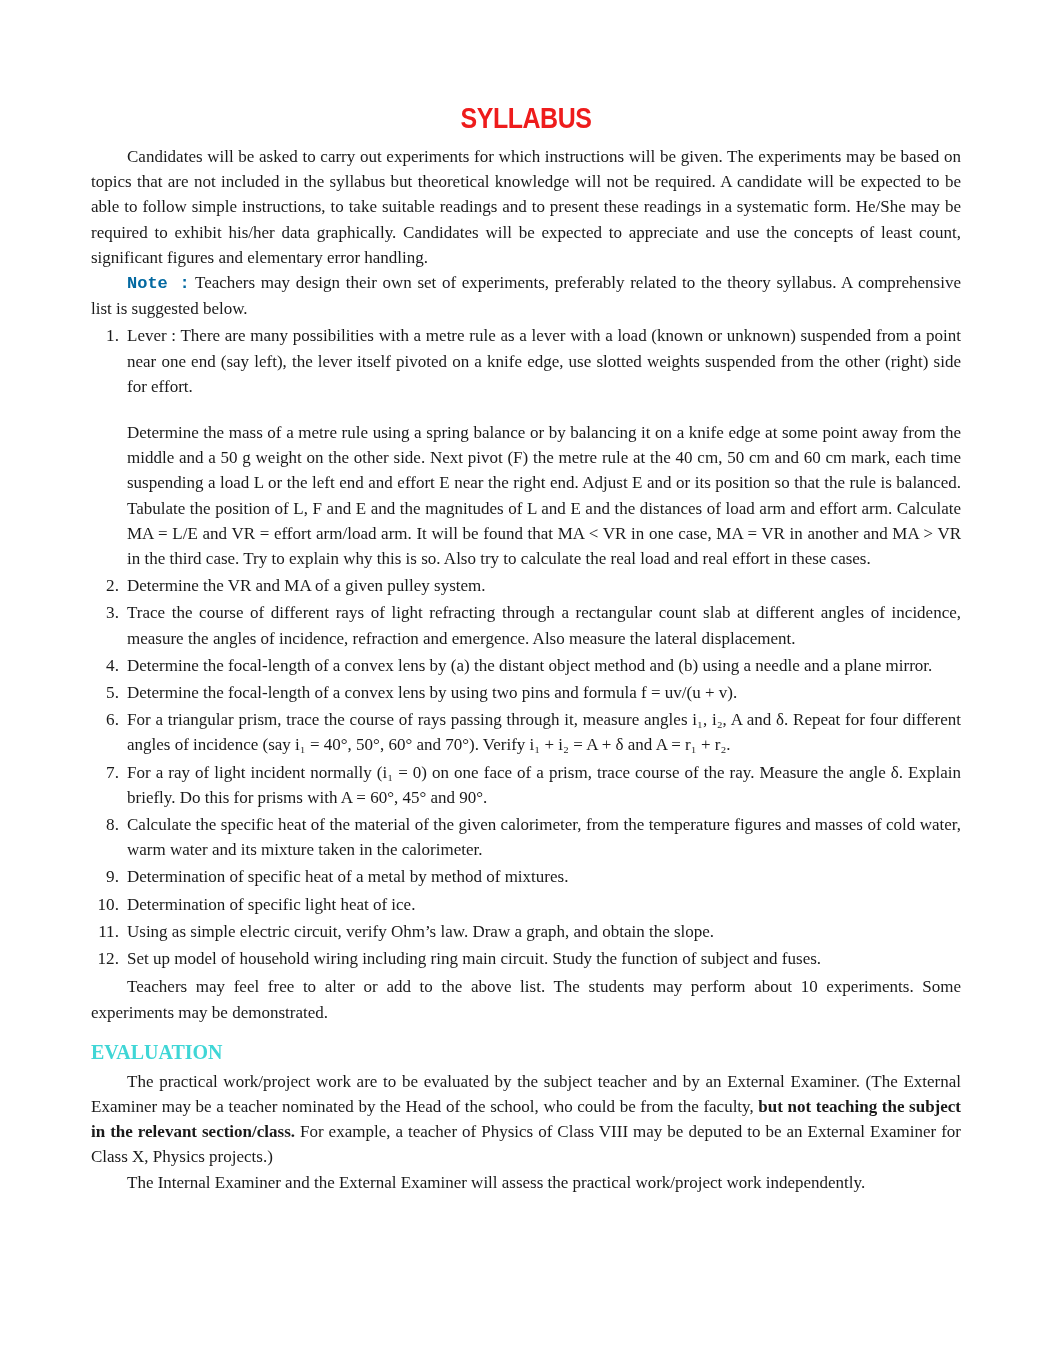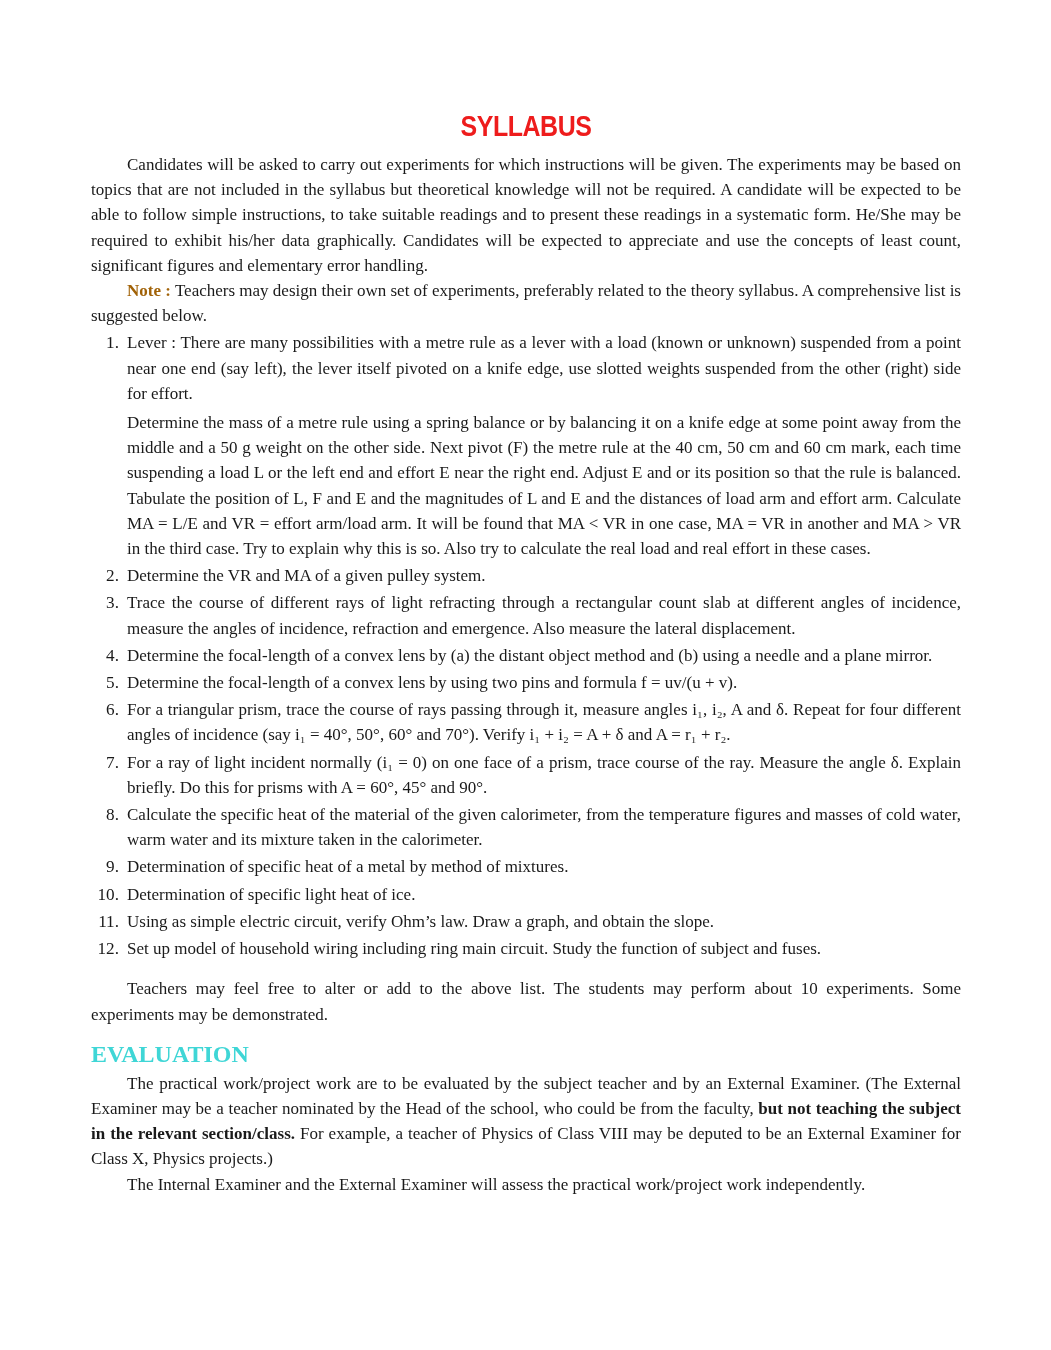--- a/index.html
+++ b/index.html
@@ -1,37 +1,37 @@
 <!DOCTYPE html>
 <html><head>
 <meta charset="utf-8">
 <style>
   html, body { margin: 0; padding: 0; background: #ffffff; }
   body {
     width: 1051px; height: 1350px; position: relative; overflow: hidden;
     font-family: "Liberation Serif", "DejaVu Serif", serif;
     color: #1a1a1a;
   }
-  .page { position: absolute; left: 91px; top: 104px; width: 870px; }
+  .page { position: absolute; left: 91px; top: 96px; width: 870px; }
   .title {
     text-align: center; color: #ee1c1c;
     font-family: "Liberation Sans", "DejaVu Sans", sans-serif;
     font-weight: bold; font-size: 29px; letter-spacing: -0.5px;
     transform: scaleX(0.86); transform-origin: center;
     margin: 0 0 10px 0; height: 38px; line-height: 44px;
   }
   p { margin: 0; font-size: 17px; line-height: 25.2px; text-align: justify; }
   .indent { text-indent: 36px; }
-  .note-label { color: #a16207; font-weight: bold; }
+  .note-label { color: #0369a1; font-weight: bold; font-family: Liberation Mono, monospace; }
   ol.items { list-style: none; margin: 0; padding: 0; }
   ol.items li { position: relative; padding-left: 36px; font-size: 17.2px; line-height: 25.2px; text-align: justify; margin-top: 2px; }
   ol.items li .num { position: absolute; left: 0; width: 28px; text-align: right; }
-  ol.items li p + p { margin-top: 4px; }
+  ol.items li p + p { margin-top: 21px; }
   .h-eval {
-    color: #3fd6d6; font-weight: bold; font-size: 24px;
+    color: #3fd6d6; font-weight: bold; font-size: 20px;
     margin: 14px 0 4px 0; line-height: 26px;
   }
   b { font-weight: bold; }
 </style>
 </head>
 <body>
 
 <div class="page">
   <h1 class="title">SYLLABUS</h1>
 
@@ -84,20 +84,20 @@
     <li>
       <span class="num">11.</span>
       <p>Using as simple electric circuit, verify Ohm’s law. Draw a graph, and obtain the slope.</p>
     </li>
     <li>
       <span class="num">12.</span>
       <p>Set up model of household wiring including ring main circuit. Study the function of subject and fuses.</p>
     </li>
   </ol>
 
-  <p class="indent" style="margin-top:15px">Teachers may feel free to alter or add to the above list. The students may perform about 10 experiments. Some experiments may be demonstrated.</p>
+  <p class="indent" style="margin-top:3px">Teachers may feel free to alter or add to the above list. The students may perform about 10 experiments. Some experiments may be demonstrated.</p>
 
   <div class="h-eval">EVALUATION</div>
 
   <p class="indent"><span>The practical work/project work are to be evaluated by the subject teacher and by an External Examiner. (The External Examiner may be a teacher nominated by the Head of the school, who could be from the faculty, </span><b>but not teaching the subject in the relevant section/class.</b><span> For example, a teacher of Physics of Class VIII may be deputed to be an External Examiner for Class X, Physics projects.)</span></p>
 
   <p class="indent">The Internal Examiner and the External Examiner will assess the practical work/project work independently.</p>
 </div>
 
 </body></html>

